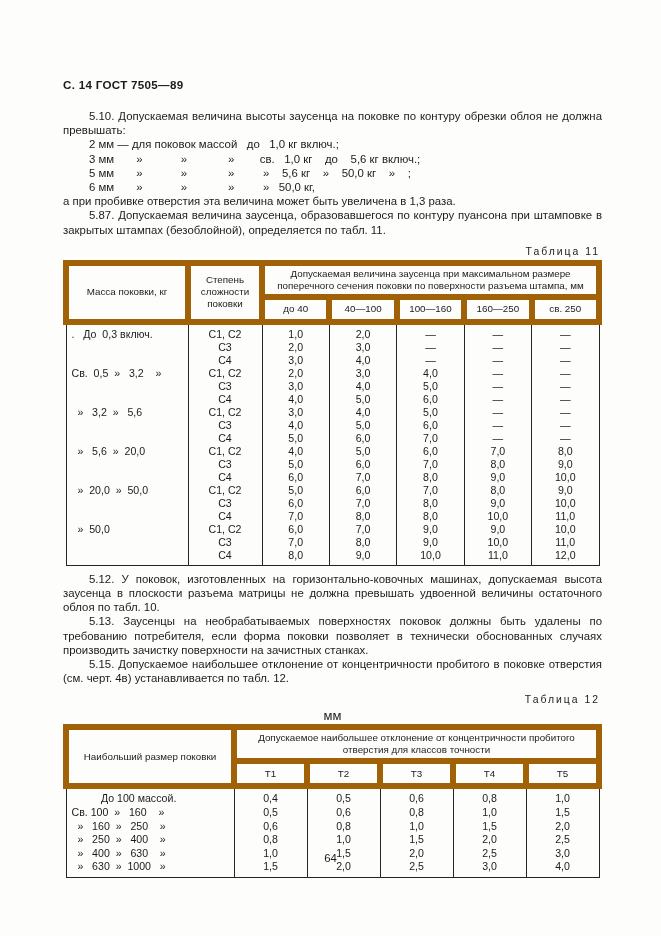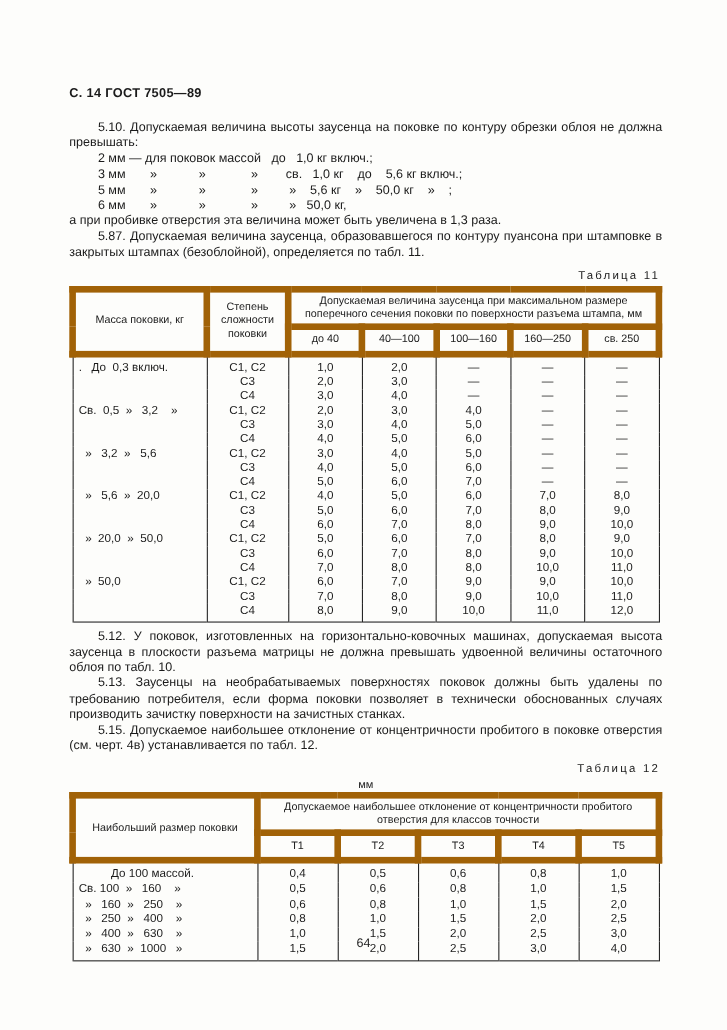--- a/index.html
+++ b/index.html
@@ -7,21 +7,21 @@
   .page{
     width:661px;height:936px;background:#fdfdfb;position:relative;overflow:hidden;
     margin:0 auto;color:#1b1b1b;font-family:Liberation Sans, sans-serif;
   }
   .content{position:absolute;left:63px;top:78px;width:539px}
   .doc-header{font-size:11.6px;font-weight:bold;letter-spacing:.3px;margin-bottom:18px}
   .para{font-size:11.4px;line-height:14.2px;text-align:justify;text-indent:26px;margin:0}
   .para.no-indent{text-indent:0}
   .pre-lines{font-size:11.4px;line-height:14.2px;white-space:pre;margin-left:26px}
   .caption{font-size:10.4px;text-align:right;letter-spacing:2px;margin:9px 2px 3px 0}
-  .unit{font-size:10px;text-align:center;margin:0 0 1px 0}
+  .unit{font-size:13px;text-align:center;margin:0 0 1px 0}
   table{border-collapse:collapse;width:100%;table-layout:fixed;border:1.3px solid #262626}
   th{font-weight:normal;text-align:center;vertical-align:middle;border:6px solid #a16207;
      font-size:9.8px;line-height:12px;padding:2px 6px}
   td{border-left:1px solid #262626;border-right:1px solid #262626;text-align:center;
      font-size:10.6px;line-height:13px;padding:0 2px;vertical-align:middle}
   .t11 col.c-mass{width:122px}
   .t11 col.c-cx{width:74px}
   .t12 col.c-size{width:168px}
   td.mass,td.size{text-align:left;white-space:pre;padding-left:5px}
   .t11 tbody tr:first-child td,.t12 tbody tr:first-child td{padding-top:3px}

